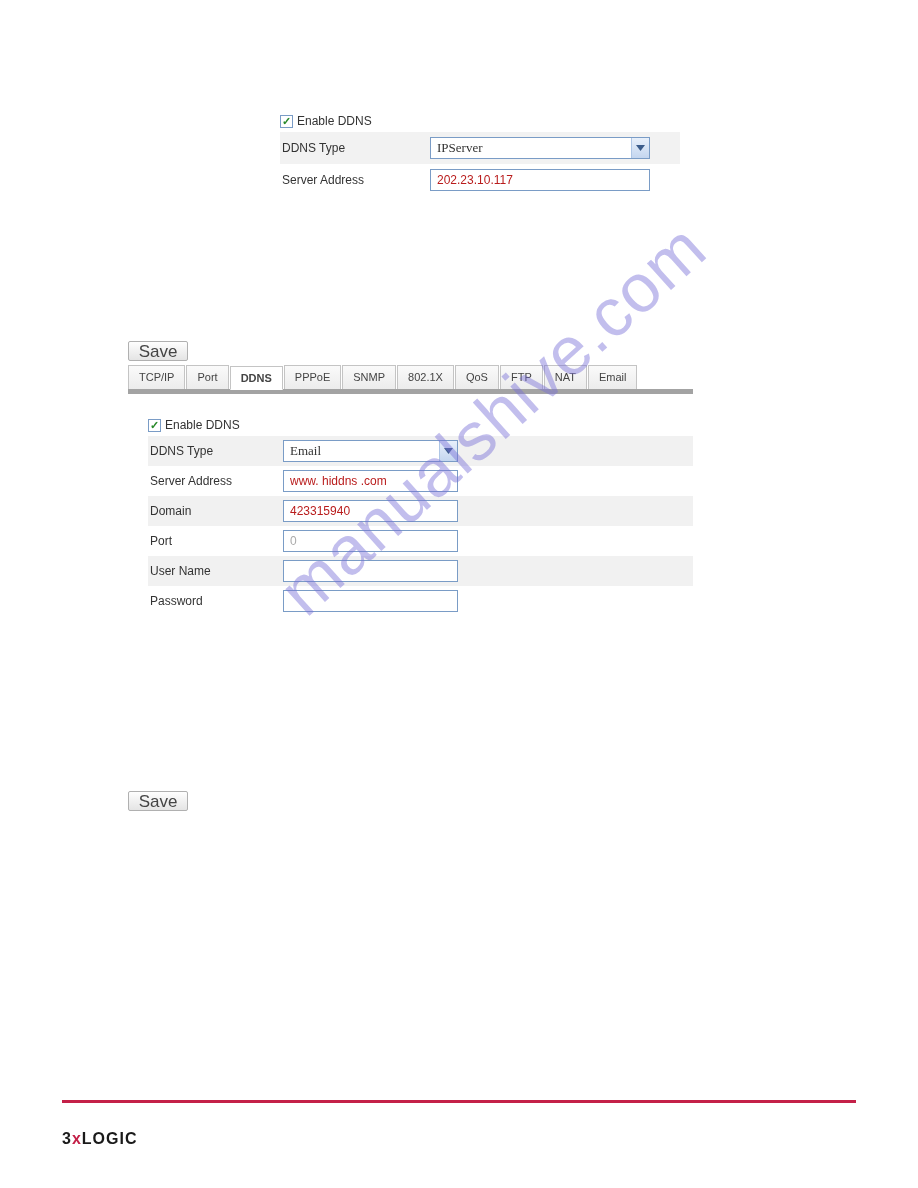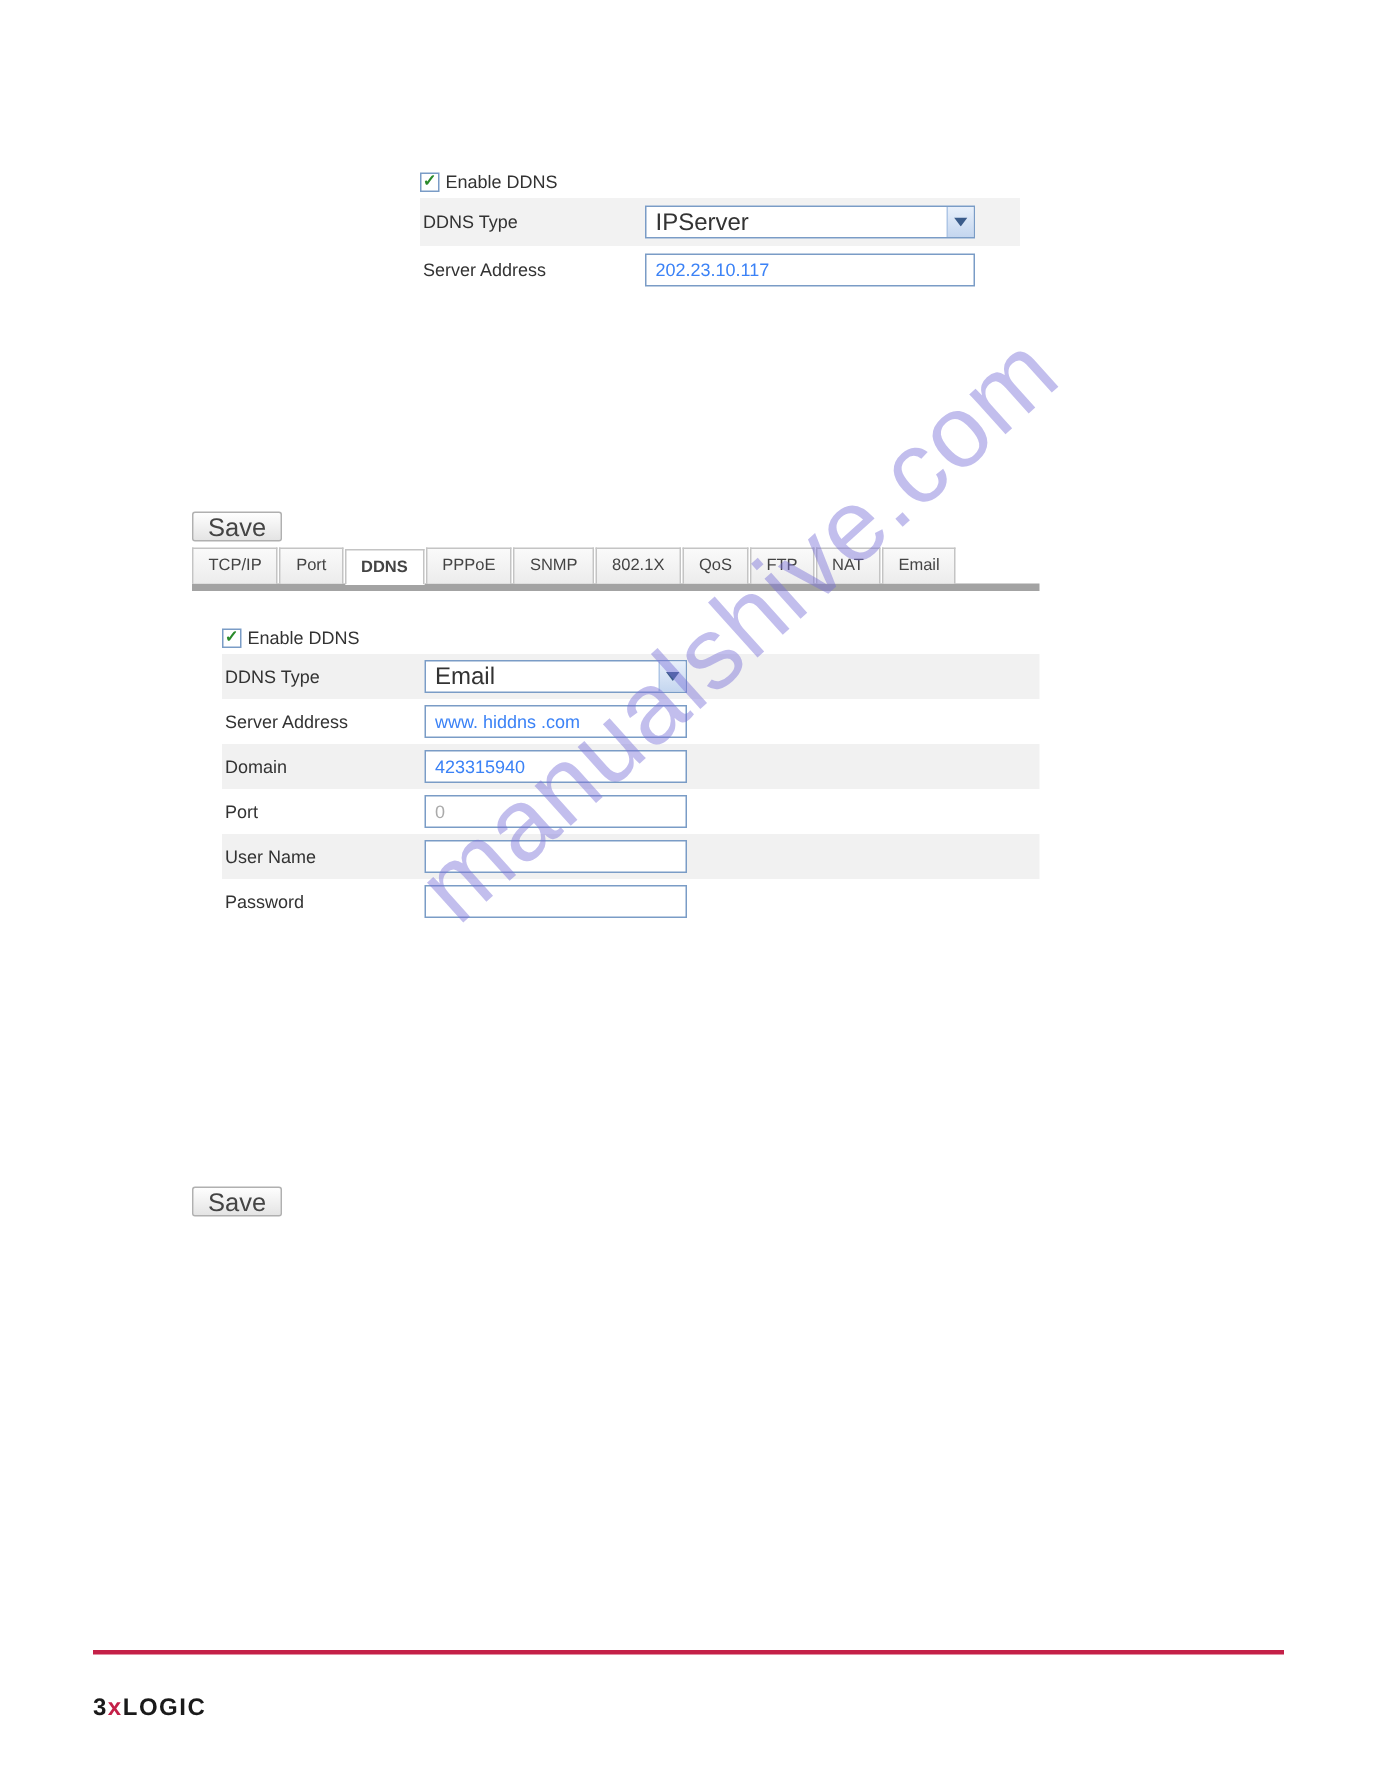--- a/index.html
+++ b/index.html
@@ -54,22 +54,22 @@
     .select-wrap {
       position: relative;
       width: 220px;
     }
     .select-box {
       width: 220px;
       height: 22px;
       border: 1px solid #7a9cc6;
       background: #fff;
       padding: 2px 24px 2px 6px;
-      font-family: Liberation Sans, sans-serif;
-      font-size: 16px;
+      font-family: Liberation Serif, serif;
+      font-size: 13px;
       color: #333;
       position: relative;
     }
     .select-arrow {
       position: absolute;
       right: 1px;
       top: 1px;
       width: 18px;
       height: 20px;
       background: linear-gradient(#e8f0fb, #c4d6ef);
@@ -80,21 +80,21 @@
     }
     .select-arrow svg { display: block; }
     .text-input {
       width: 220px;
       height: 22px;
       border: 1px solid #7a9cc6;
       background: #fff;
       padding: 2px 6px;
       font-family: inherit;
       font-size: 12px;
-      color: #3b82f6;
+      color: #b91c1c;
     }
     .text-input.disabled {
       color: #aaa;
     }
     
     .save-btn {
       width: 60px;
       height: 20px;
       background: linear-gradient(#fefefe, #e4e4e4);
       border: 1px solid #b0b0b0;

